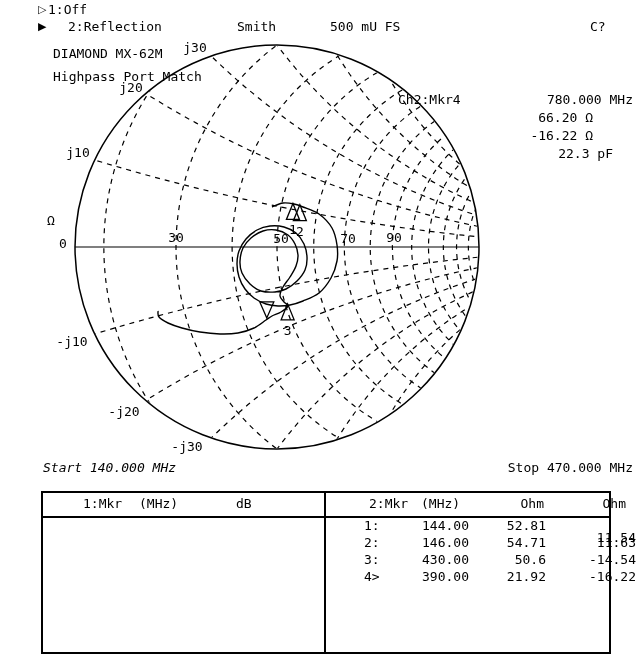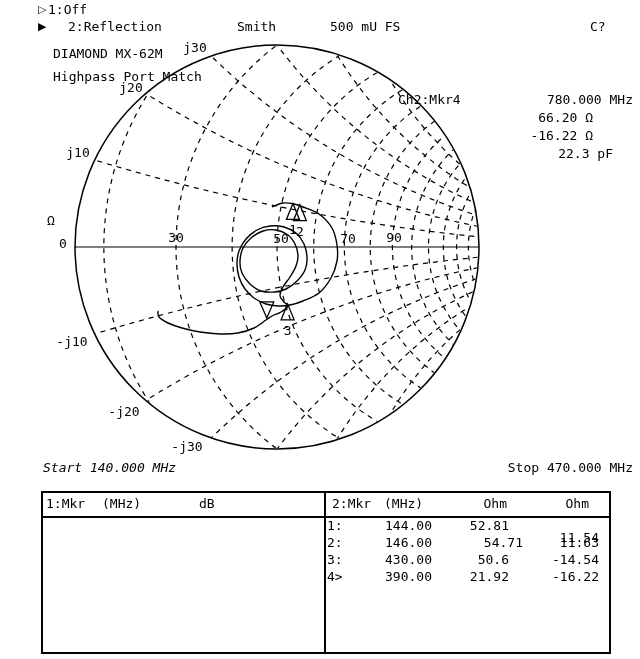--- a/index.html
+++ b/index.html
@@ -11,21 +11,21 @@
   .t{position:absolute;white-space:pre;}
   .tr-icon{position:absolute;font-family:"DejaVu Sans",sans-serif;font-size:11px;line-height:14px;}
   .ctr{transform:translate(-50%,-50%);}
   .rt{text-align:right;}
   svg{position:absolute;left:0;top:0;}
   
   .mtable{position:absolute;left:41px;top:491px;width:570px;height:163px;
           border:2px solid #000;box-sizing:border-box;}
   .mtable .divider{position:absolute;left:281px;top:0;width:2px;height:100%;background:#000;}
   .mtable .hline{position:absolute;left:0;top:23px;width:100%;height:2px;background:#000;}
-  .cell{position:absolute;white-space:pre;}
+  .cell{position:absolute;white-space:pre;margin-left:37px;}
 </style>
 </head>
 <body>
 
 <div class="screen">
 
   <span class="tr-icon" style="left:38px;top:3px;">▷</span>
   <span class="t" style="left:48px;top:3px;">1:Off</span>
   <span class="tr-icon" style="left:38px;top:20px;">▶</span>
   <span class="t" style="left:48px;top:20px;margin-left:20px;">2:Reflection</span>
@@ -118,21 +118,21 @@
 
     <div>
       <span class="cell" style="left:284px;top:26px;">1:</span>
       <span class="cell rt" style="left:309px;top:26px;width:80px;">144.00</span>
       <span class="cell rt" style="left:389px;top:26px;width:77px;">52.81</span>
       <span class="cell rt" style="left:469px;top:38px;width:87px;">11.54</span>
     </div>
     <div>
       <span class="cell" style="left:284px;top:43px;">2:</span>
       <span class="cell rt" style="left:309px;top:43px;width:80px;">146.00</span>
-      <span class="cell rt" style="left:389px;top:43px;width:77px;padding-left:14px;">54.71</span>
+      <span class="cell rt" style="left:389px;top:43px;width:77px;">54.71</span>
       <span class="cell rt" style="left:469px;top:43px;width:87px;">11.63</span>
     </div>
     <div>
       <span class="cell" style="left:284px;top:60px;">3:</span>
       <span class="cell rt" style="left:309px;top:60px;width:80px;">430.00</span>
       <span class="cell rt" style="left:389px;top:60px;width:77px;">50.6</span>
       <span class="cell rt" style="left:469px;top:60px;width:87px;">-14.54</span>
     </div>
     <div>
       <span class="cell" style="left:284px;top:77px;">4&gt;</span>

